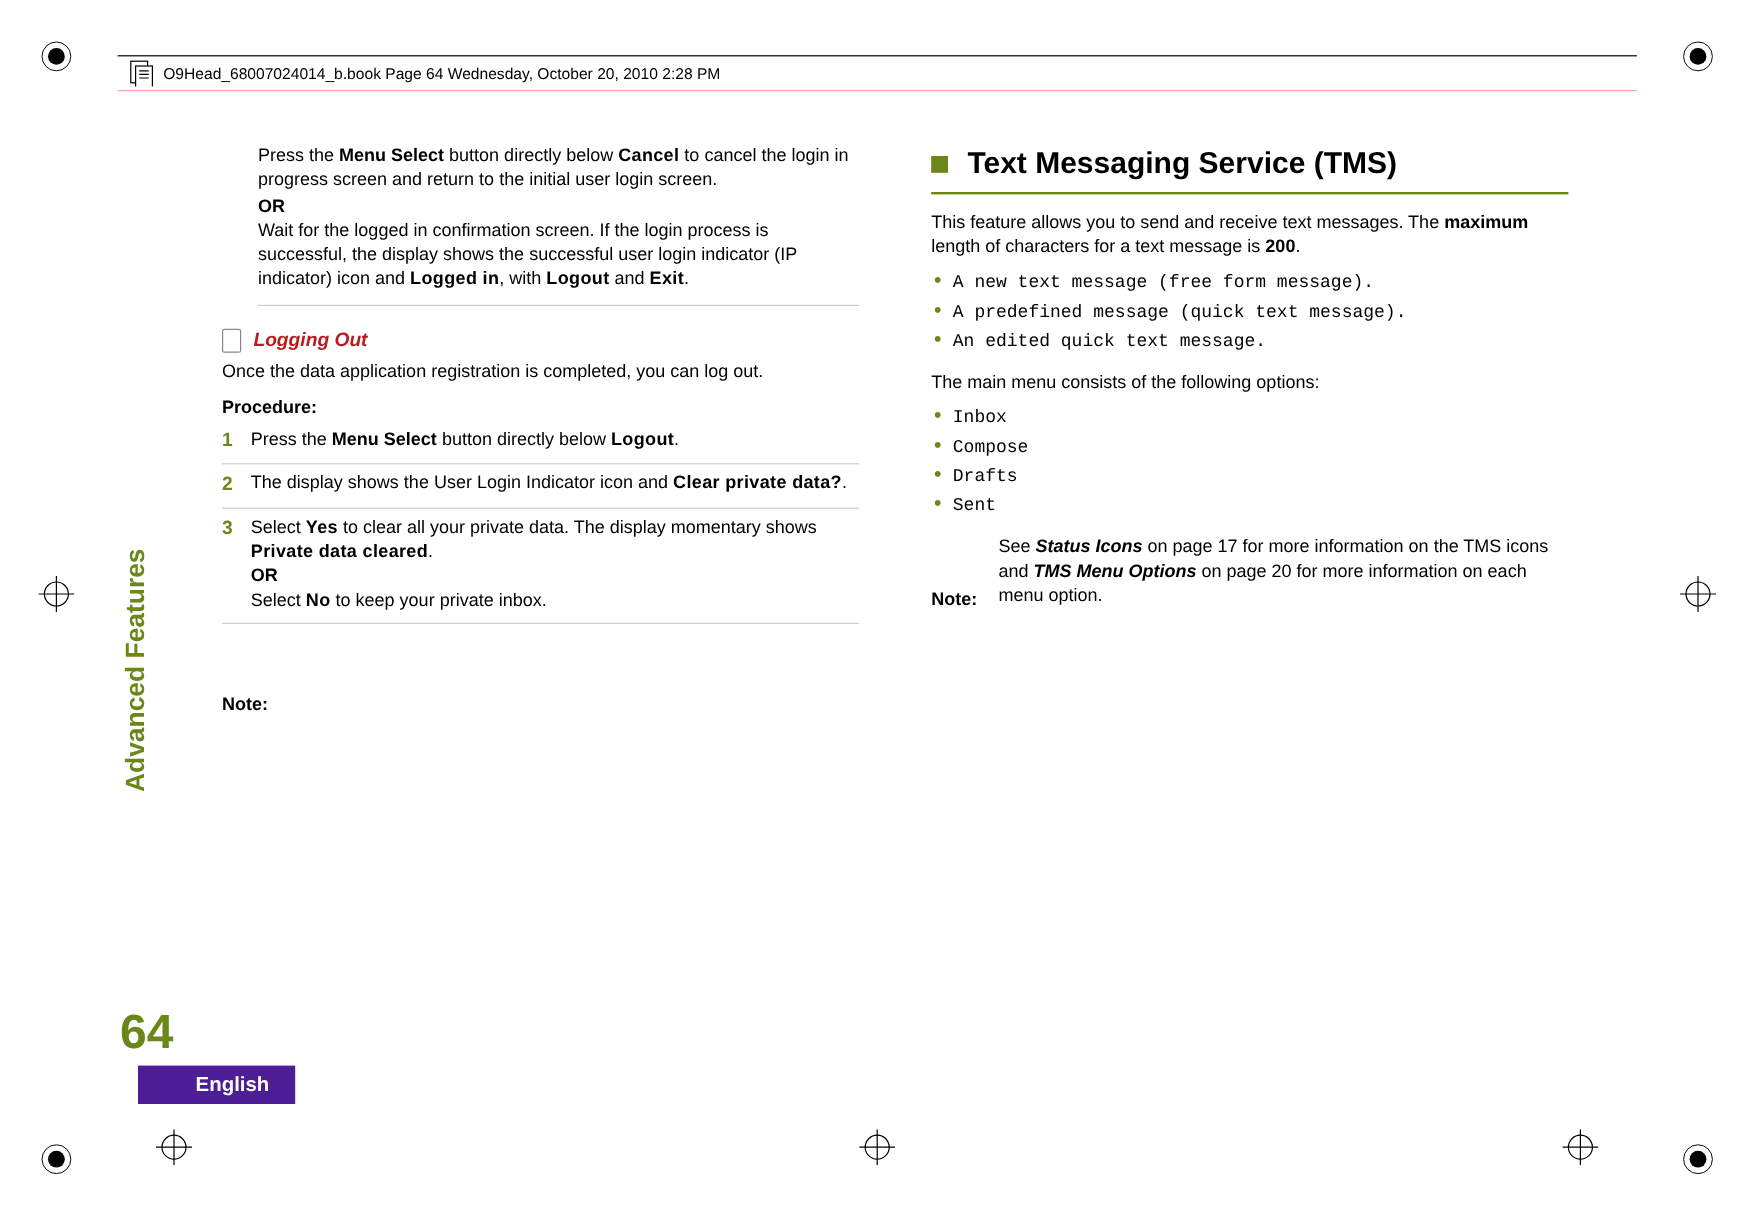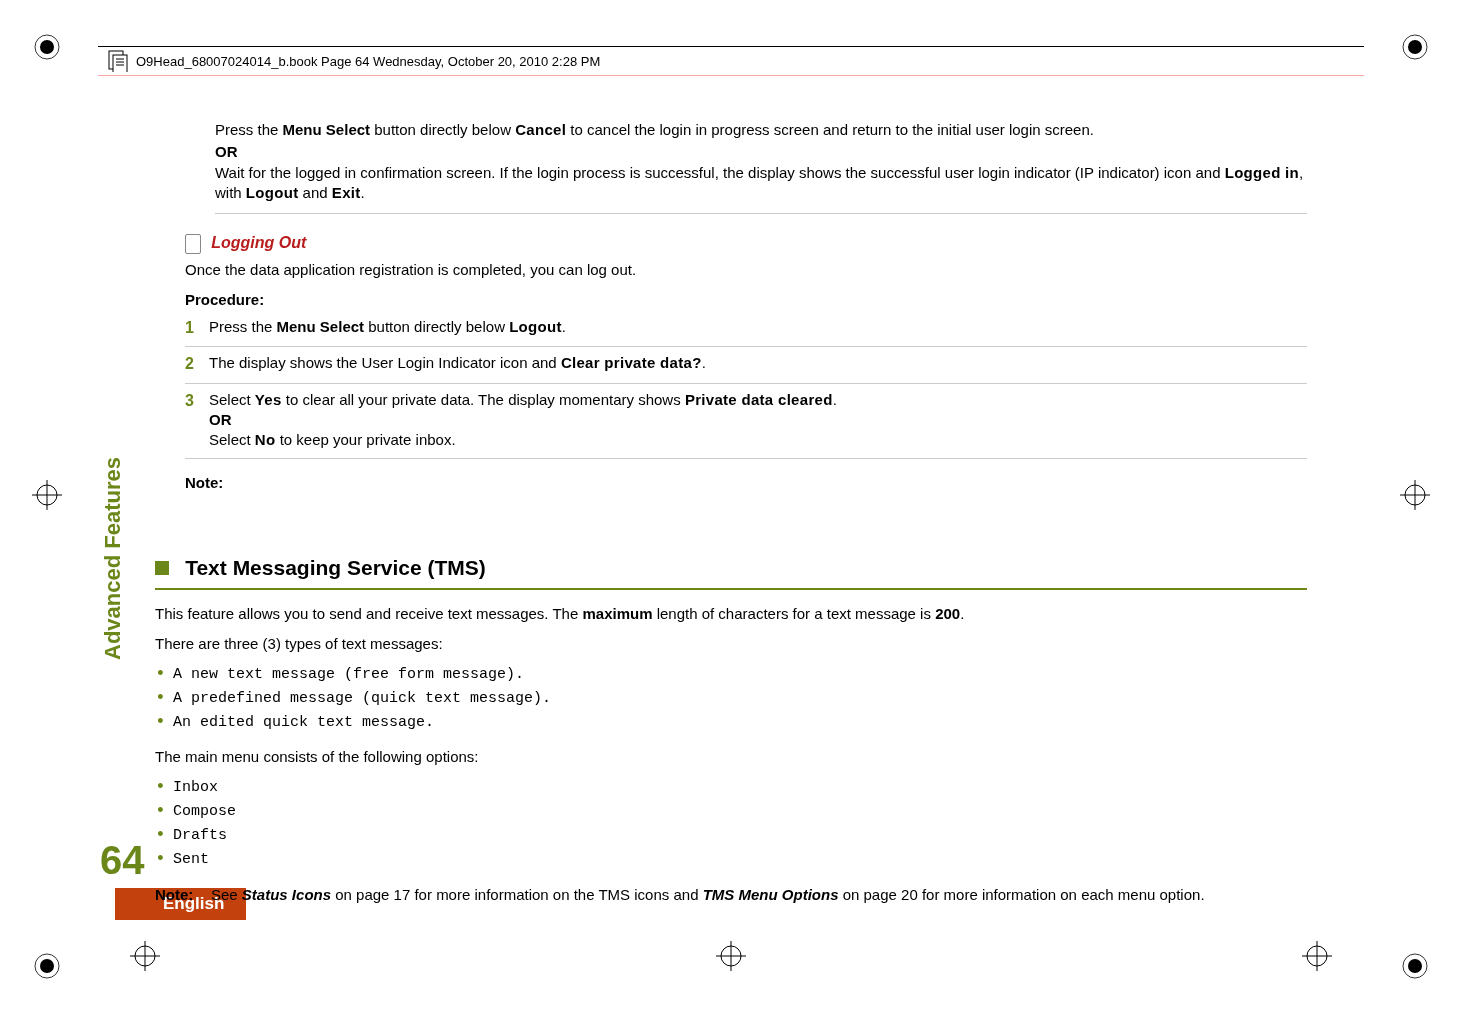--- a/index.html
+++ b/index.html
@@ -50,21 +50,20 @@
     height: 22px;
   }
   .content {
     position: absolute;
     top: 120px;
     left: 155px;
     right: 155px;
     bottom: 120px;
     display: flex;
     gap: 60px;
-    flex-direction: column;
   }
   .col {
     flex: 1;
     font-size: 15px;
     line-height: 1.35;
   }
   .col-left { padding-left: 30px; }
   .indent-block { padding-left: 30px; }
   .bold { font-weight: bold; }
   .menu-text { font-family: "Arial Black", Arial, sans-serif; font-weight: 900; letter-spacing: 0.3px; }
@@ -82,39 +81,39 @@
     font-weight: bold;
     font-style: italic;
     color: #b91c1c;
     font-size: 16px;
   }
   .procedure { font-weight: bold; margin: 10px 0 6px 0; }
   .step { display: flex; margin: 6px 0 0 0; border-bottom: 1px solid #ccc; padding-bottom: 8px; }
   .step-num { color: #6b8619; font-weight: bold; width: 24px; flex-shrink: 0; font-size: 16px; }
   .step-body { flex: 1; }
   .note-row { display: flex; margin-top: 14px; }
-  .note-label { font-weight: bold; width: 56px; flex-shrink: 0; }
+  .note-label { font-weight: bold; width: 56px; flex-shrink: 0; margin-top: 44px; }
   .note-body { flex: 1; }
   .section-header-bar {
     position: relative;
     padding-bottom: 6px;
     border-bottom: 2px solid #6b8619;
     margin-bottom: 14px;
   }
   .section-header-bar .square {
     display: inline-block;
     width: 14px;
     height: 14px;
     background: #6b8619;
     margin-right: 12px;
     vertical-align: middle;
   }
   .section-header-bar .title {
     font-weight: bold;
-    font-size: 21px;
+    font-size: 25px;
     vertical-align: middle;
   }
   .bullet-list { list-style: none; padding: 0; margin: 8px 0 14px 0; }
   .bullet-list li { padding-left: 18px; position: relative; margin: 4px 0; font-family: Liberation Mono, monospace; }
   .bullet-list li::before {
     content: "•";
     position: absolute;
     left: 0;
     color: #6b8619;
     font-size: 18px;
@@ -136,21 +135,21 @@
     left: 100px;
     top: 838px;
     color: #6b8619;
     font-weight: bold;
     font-size: 40px;
   }
   .english-tab {
     position: absolute;
     left: 115px;
     top: 888px;
-    background: #c2410c;
+    background: #4c1d95;
     color: #fff;
     font-weight: bold;
     font-size: 17px;
     padding: 6px 22px 6px 48px;
   }
   .para { margin: 0 0 10px 0; }
   .italic-bold { font-weight: bold; font-style: italic; }
 </style>
 </head>
 <body>
@@ -289,21 +288,20 @@
     <div class="col">
       <div class="section-header-bar">
         <span class="square"></span>
         <span class="title">Text Messaging Service (TMS)</span>
       </div>
 
       <p class="para">
         <span>This feature allows you to send and receive text messages. The </span><span class="bold">maximum</span><span> length of characters for a text message is </span><span class="bold">200</span><span>.</span>
       </p>
 
-      <p class="para">There are three (3) types of text messages:</p>
 
       <ul class="bullet-list">
         <li>A new text message (free form message).</li>
         <li>A predefined message (quick text message).</li>
         <li>An edited quick text message.</li>
       </ul>
 
       <p class="para">The main menu consists of the following options:</p>
 
       <ul class="bullet-list">

